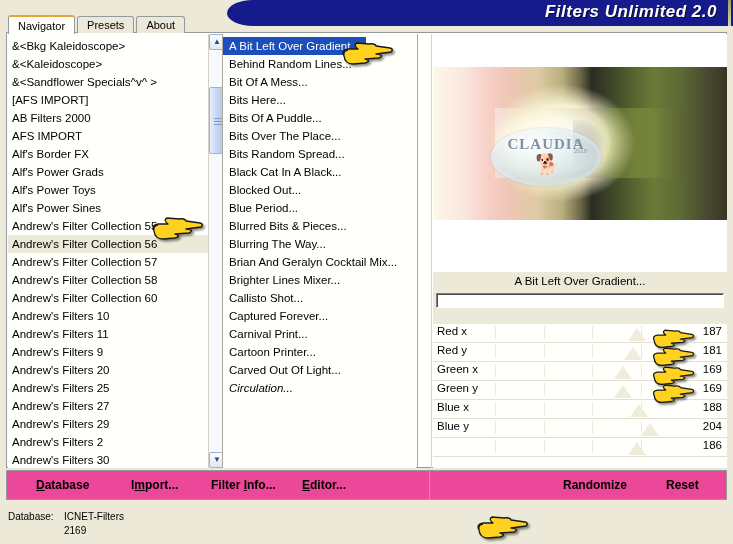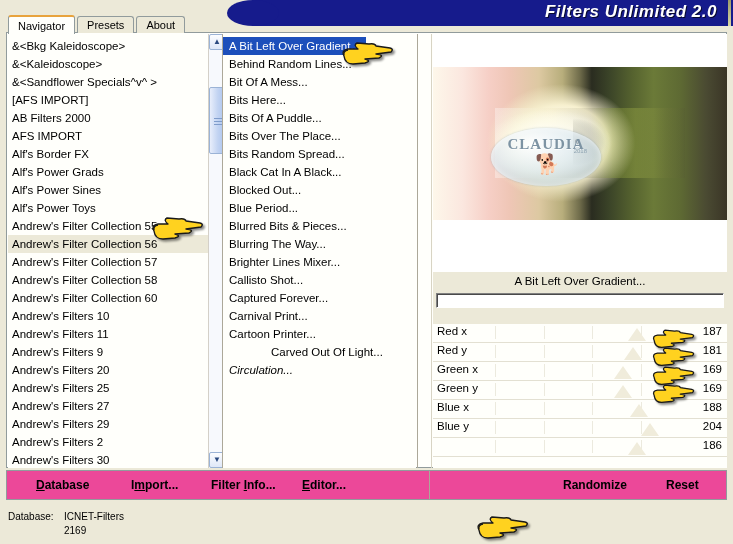--- a/index.html
+++ b/index.html
@@ -211,22 +211,22 @@
     <div class="listcol" id="left-list">
       <div class="items" id="left-items">
           <div class="litem">&amp;&lt;Bkg Kaleidoscope&gt;</div>
           <div class="litem">&amp;&lt;Kaleidoscope&gt;</div>
           <div class="litem">&amp;&lt;Sandflower Specials^v^ &gt;</div>
           <div class="litem">[AFS IMPORT]</div>
           <div class="litem">AB Filters 2000</div>
           <div class="litem">AFS IMPORT</div>
           <div class="litem">Alf's Border FX</div>
           <div class="litem">Alf's Power Grads</div>
+          <div class="litem">Alf's Power Toys</div>
           <div class="litem">Alf's Power Sines</div>
-          <div class="litem">Alf's Power Toys</div>
           <div class="litem">Andrew's Filter Collection 55</div>
           <div class="litem hover">Andrew's Filter Collection 56</div>
           <div class="litem">Andrew's Filter Collection 57</div>
           <div class="litem">Andrew's Filter Collection 58</div>
           <div class="litem">Andrew's Filter Collection 60</div>
           <div class="litem">Andrew's Filters 10</div>
           <div class="litem">Andrew's Filters 11</div>
           <div class="litem">Andrew's Filters 9</div>
           <div class="litem">Andrew's Filters 20</div>
           <div class="litem">Andrew's Filters 25</div>
@@ -278,35 +278,38 @@
           <div style="height: 18px;">
             <div class="litem">Blue Period...</div>
           </div>
           <div style="height: 18px;">
             <div class="litem">Blurred Bits &amp; Pieces...</div>
           </div>
           <div style="height: 18px;">
             <div class="litem">Blurring The Way...</div>
           </div>
           <div style="height: 18px;">
+            <div class="litem">Brian And Geralyn Cocktail Mix...</div>
+          </div>
+          <div style="height: 18px;">
             <div class="litem">Brighter Lines Mixer...</div>
           </div>
           <div style="height: 18px;">
             <div class="litem">Callisto Shot...</div>
           </div>
           <div style="height: 18px;">
             <div class="litem">Captured Forever...</div>
           </div>
           <div style="height: 18px;">
             <div class="litem">Carnival Print...</div>
           </div>
           <div style="height: 18px;">
             <div class="litem">Cartoon Printer...</div>
           </div>
-          <div style="height: 18px; margin-left: 42px;">
+          <div style="height: 18px;">
             <div class="litem">Carved Out Of Light...</div>
           </div>
           <div style="height: 18px; font-style: italic;">
             <div class="litem">Circulation...</div>
           </div>
         </div>
     </div>
 
     <div class="vsep" style="left:410px;"></div>
     <div class="vsep" style="left:424px;background:#d8d4c4;"></div>

